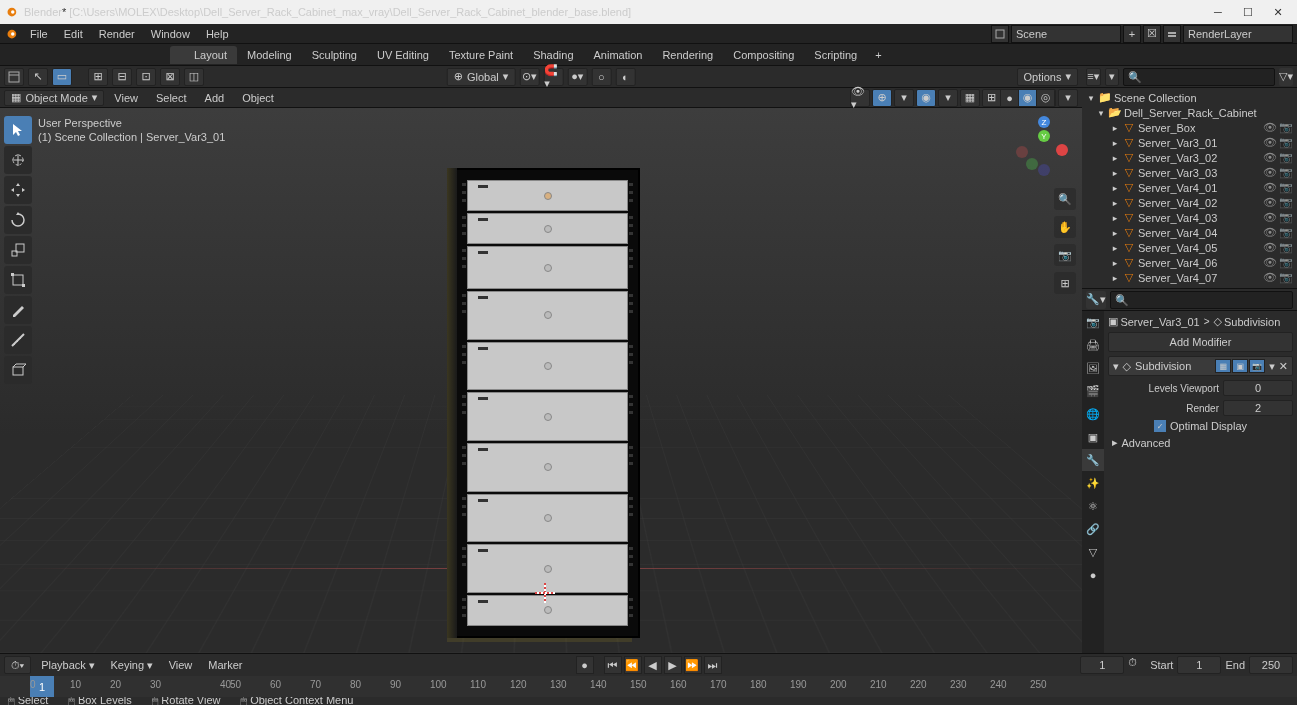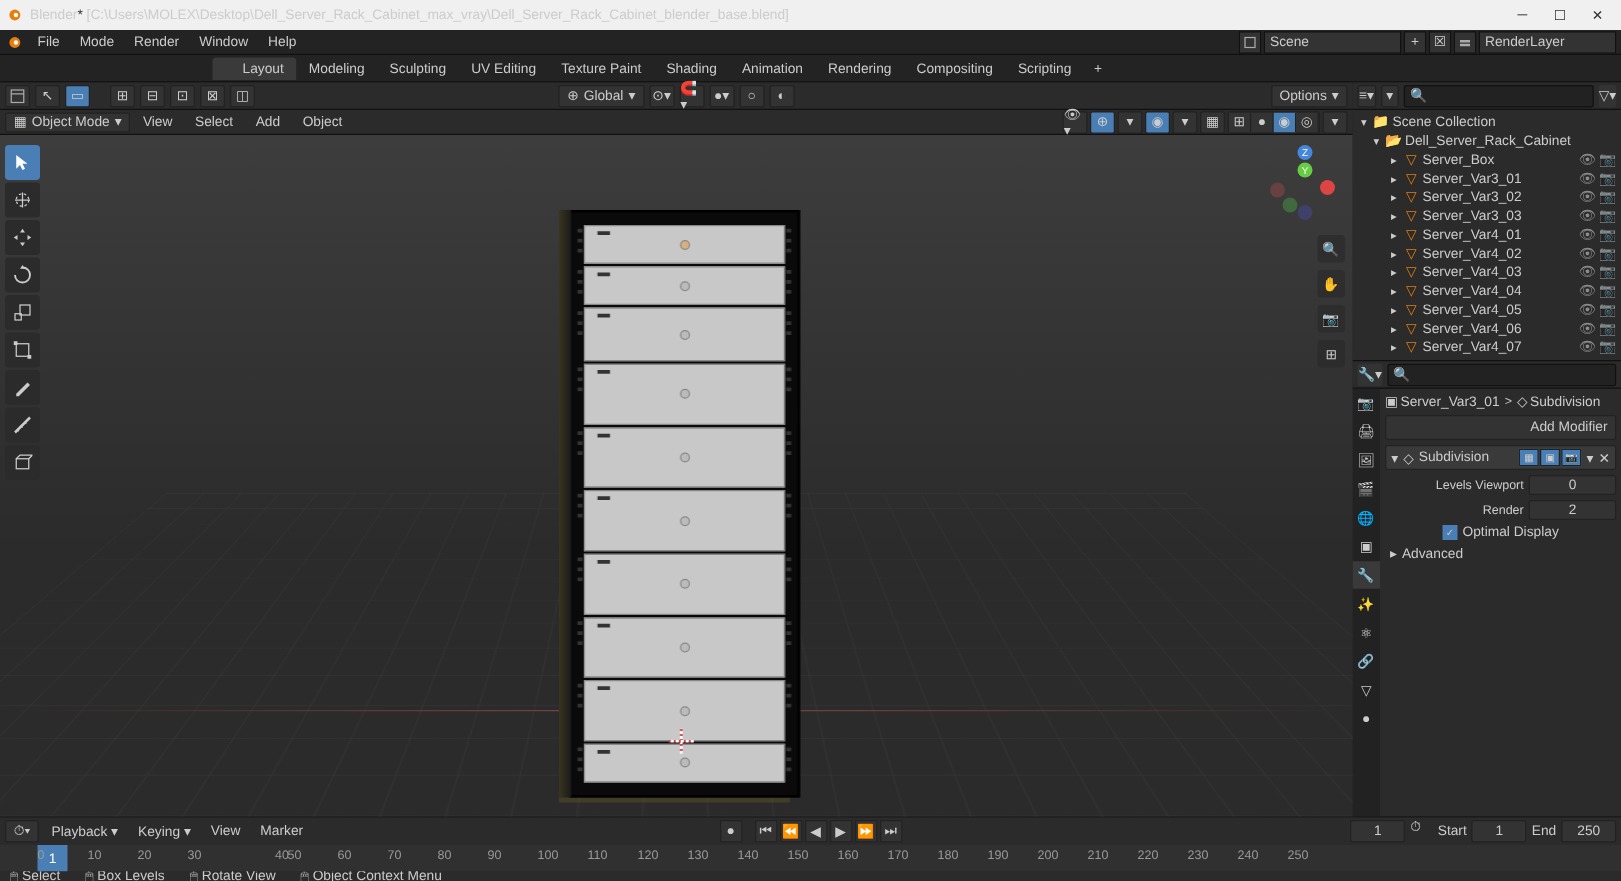--- a/index.html
+++ b/index.html
@@ -91,21 +91,21 @@
 .prop-header { height:22px; display:flex; align-items:center; padding:0 4px; gap:4px; border-bottom:1px solid #111; }
 .prop-header .dd { width:20px; height:18px; background:#333; border-radius:2px; display:flex; align-items:center; justify-content:center; }
 .prop-header input { flex:1; background:#222; border:1px solid #111; border-radius:2px; height:18px; padding:0 4px; color:#ccc; }
 .prop-body { flex:1; display:flex; }
 .prop-tabs { width:22px; display:flex; flex-direction:column; gap:1px; background:#222; }
 .prop-tabs .pt { width:22px; height:22px; display:flex; align-items:center; justify-content:center; }
 .prop-tabs .pt.active { background:#3a3a3a; }
 .prop-content { flex:1; padding:4px; display:flex; flex-direction:column; gap:4px; }
 .breadcrumb { display:flex; align-items:center; gap:4px; font-size:10px; }
 .breadcrumb .bc { display:flex; align-items:center; gap:2px; }
-.add-modifier { background:#333; border:1px solid #222; border-radius:2px; padding:3px 6px; text-align:right; }
+.add-modifier { background:#333; border:1px solid #222; border-radius:2px; padding:3px 6px; text-align:center; }
 .mod-header { display:flex; align-items:center; gap:4px; background:#3a3a3a; border:1px solid #222; border-radius:2px; padding:2px 4px; }
 .mod-header .name { flex:1; }
 .mod-header .disp { display:flex; gap:1px; }
 .mod-header .disp .d { width:16px; height:14px; background:#4a7fb5; border:1px solid #222; display:flex; align-items:center; justify-content:center; font-size:8px;}
 .mod-toggle { display:flex; }
 .mod-toggle .t { flex:1; text-align:center; padding:3px 0; background:#333; border:1px solid #222; }
 .mod-toggle .t.active { background:#4a7fb5; }
 .prop-row { display:flex; align-items:center; gap:4px; }
 .prop-row .label { flex:1; text-align:right; font-size:10px; }
 .prop-row .val { width:70px; background:#333; border:1px solid #222; text-align:center; padding:1px 0; border-radius:2px; }
@@ -143,21 +143,21 @@
     <div class="winbtn">✕</div>
   </div>
 </div>
 
 <div class="menubar">
   <svg class="app-icon" viewBox="0 0 16 16">
       <circle cx="9" cy="8" r="5" fill="#e87d0d"></circle>
       <circle cx="10" cy="8" r="2" fill="#fff"></circle>
     </svg>
   <div class="menu">File</div>
-  <div class="menu">Mode</div>
+  <div class="menu">Edit</div>
   <div class="menu">Render</div>
   <div class="menu">Window</div>
   <div class="menu">Help</div>
   <div class="spacer"></div>
   <div class="scenebox">
     <div class="btn">
         <svg width="10" height="10" viewBox="0 0 10 10">
           <rect x="1" y="1" width="8" height="8" fill="none" stroke="#aaa"></rect>
         </svg>
       </div>
@@ -297,20 +297,24 @@
               <div class="rack-btn"></div>
               <div class="rack-led"></div>
             </div>
           <div class="rack-unit">
               <div class="rack-btn"></div>
               <div class="rack-led"></div>
             </div>
         </div>
       </div>
       <div class="cursor3d"></div>
+      <div class="vp-info">
+        <div>User Perspective</div>
+        <div>(1) Scene Collection | Server_Var3_01</div>
+      </div>
 
       <div class="toolbar-left">
         <div class="tool active">
             <svg width="16" height="16" viewBox="0 0 16 16">
               <path d="M3 2 L3 13 L6 10 L8 14 L10 13 L8 9 L12 9 Z" fill="#fff"></path>
             </svg>
           </div>
         <div class="tool">
             <svg width="16" height="16" viewBox="0 0 16 16">
               <circle cx="8" cy="8" r="5" fill="none" stroke="#ccc" stroke-dasharray="2"></circle>

